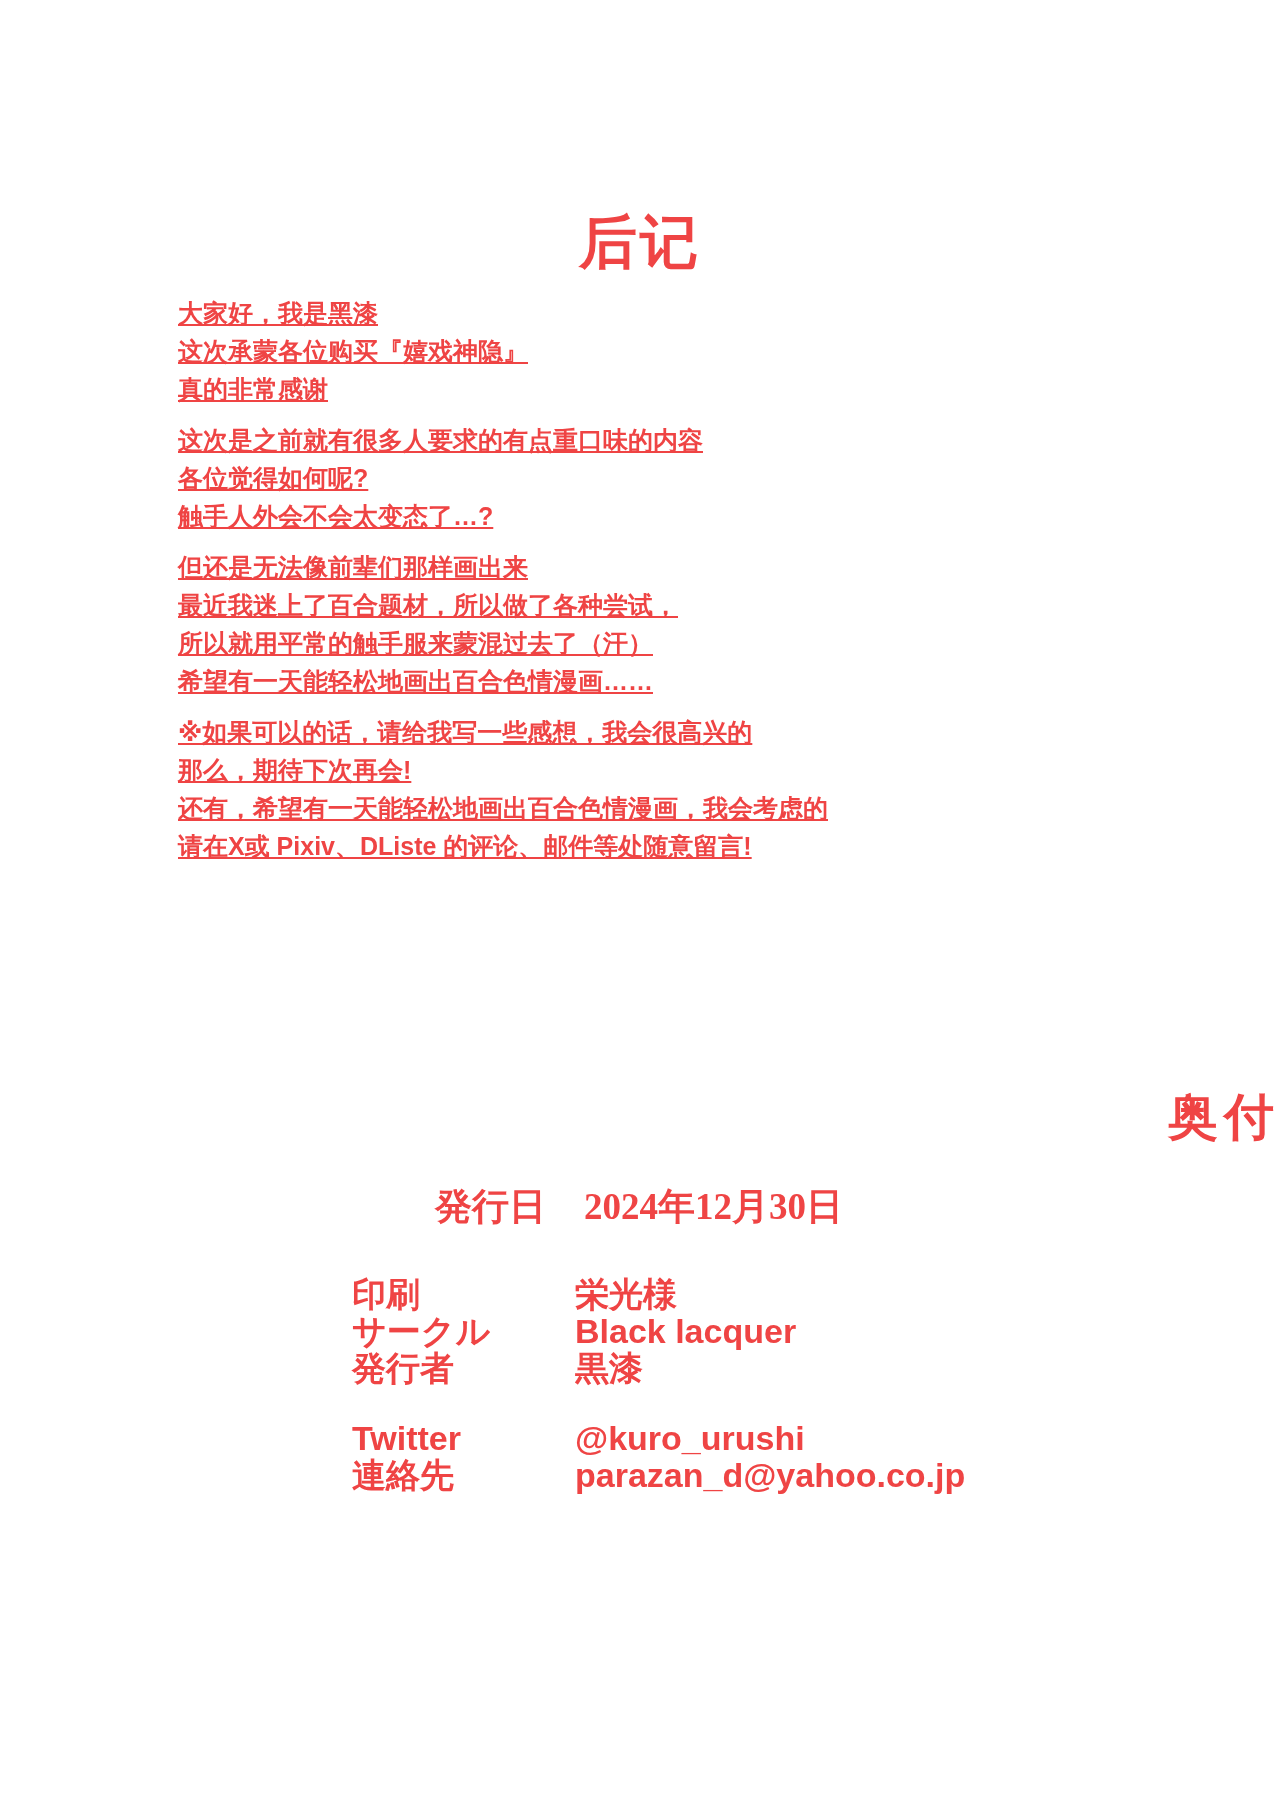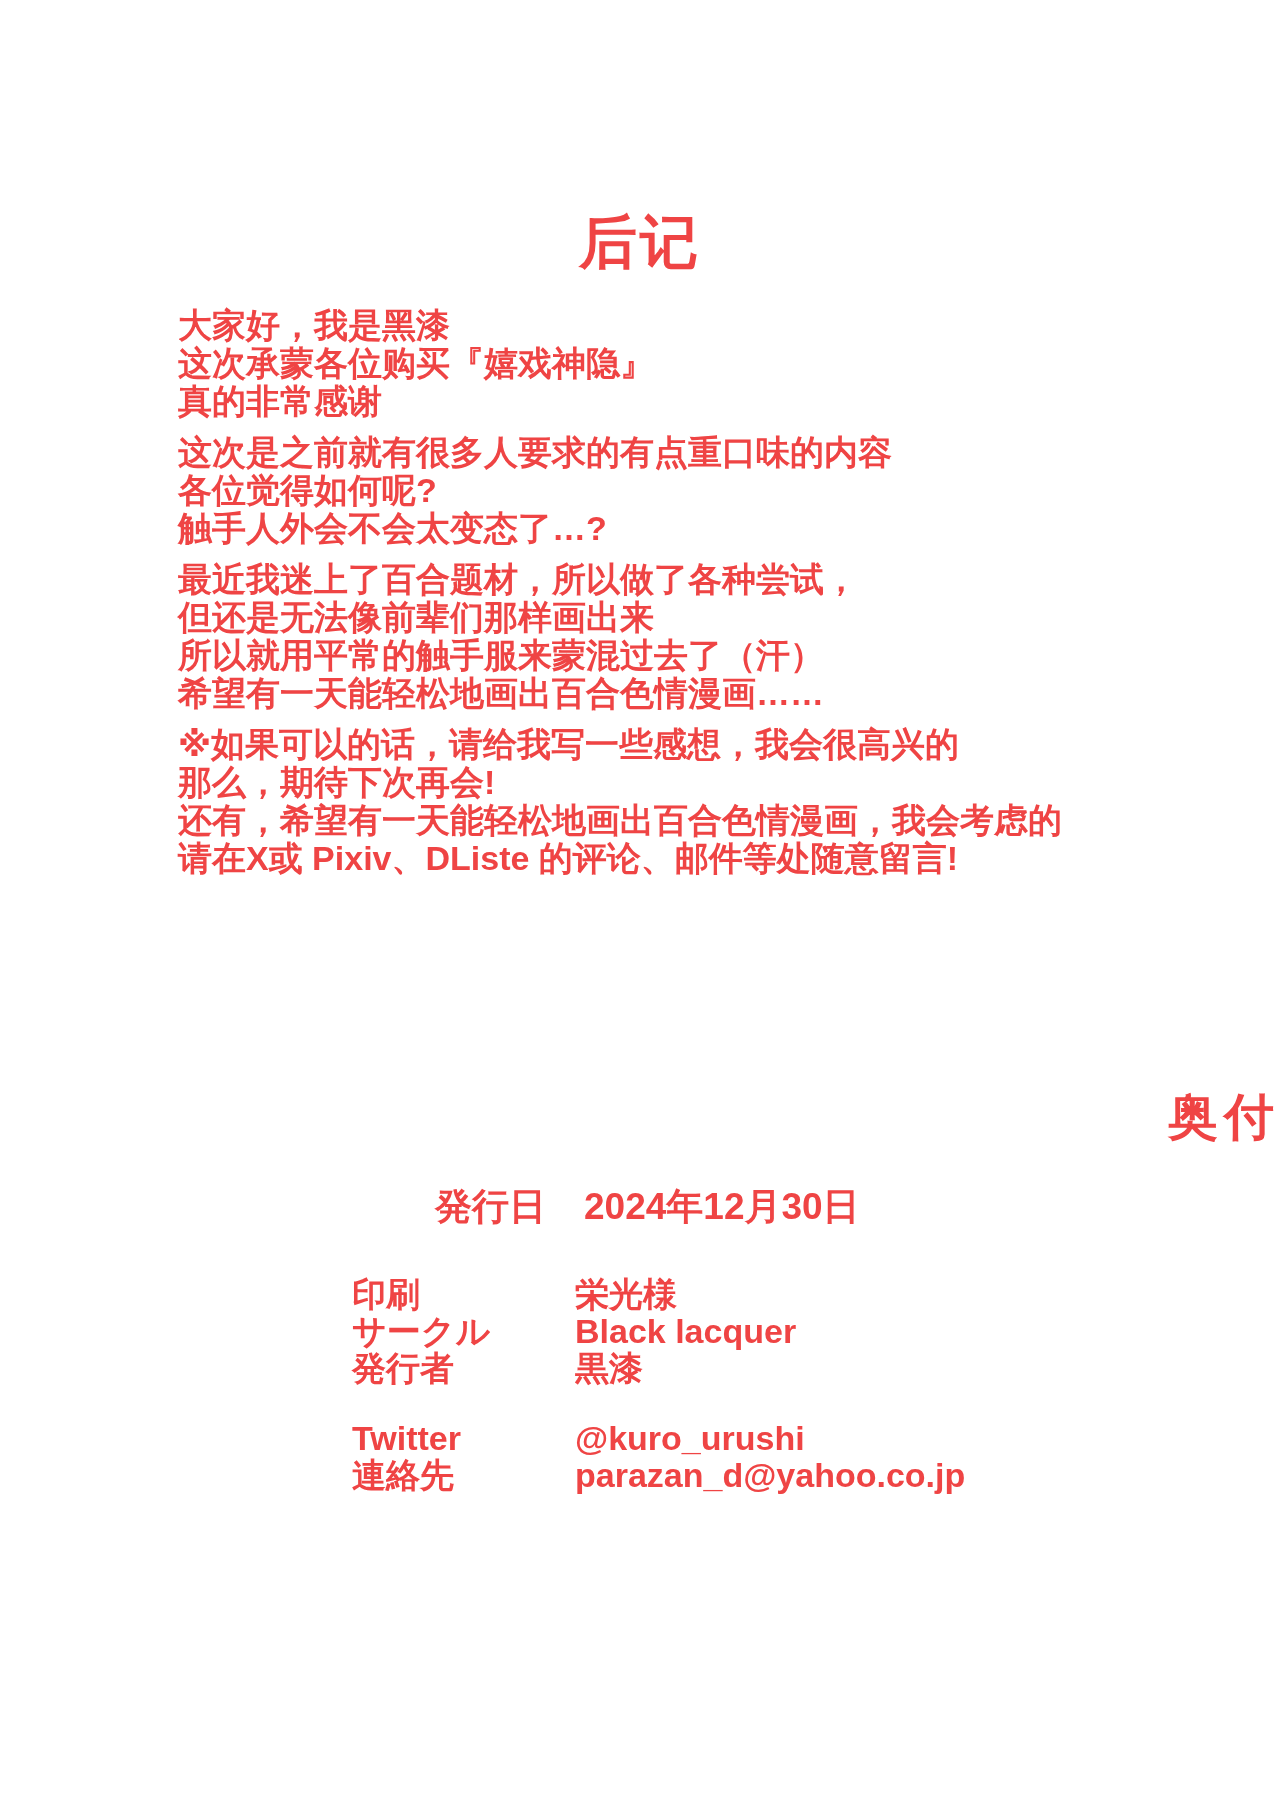--- a/index.html
+++ b/index.html
@@ -21,25 +21,26 @@
     position: absolute;
     top: 196px;
     left: 0;
     width: 100%;
     text-align: center;
     font-size: 58px;
     letter-spacing: 3px;
   }
   .afterword-body {
     position: absolute;
-    top: 298px;
+    top: 286px;
     left: 178px;
     right: 60px;
-    font-size: 34px;
+    font-size: 25px;
     line-height: 38px;
+    text-decoration: underline;
   }
   .afterword-body .para { margin-bottom: 13px; }
   .afterword-body .line { white-space: nowrap; }
 
   
   .colophon-title {
     position: absolute;
     top: 1076px;
     left: 0;
     width: 100%;
@@ -48,20 +49,21 @@
     letter-spacing: 6px;
   }
   .issue-row {
     position: absolute;
     top: 1174px;
     left: 435px;
     display: flex;
     gap: 38px;
     font-size: 37px;
     white-space: nowrap;
+    font-family: Liberation Serif, serif;
   }
   .credits-table {
     position: absolute;
     top: 1268px;
     left: 352px;
     font-size: 34px;
     line-height: 37px;
   }
   .credits-table .row { display: flex; }
   .credits-table .label { width: 223px; flex: 0 0 223px; white-space: nowrap; }
@@ -80,22 +82,22 @@
       <div class="line">大家好，我是黑漆</div>
       <div class="line">这次承蒙各位购买『嬉戏神隐』</div>
       <div class="line">真的非常感谢</div>
     </div>
     <div class="para">
       <div class="line">这次是之前就有很多人要求的有点重口味的内容</div>
       <div class="line">各位觉得如何呢?</div>
       <div class="line">触手人外会不会太变态了…?</div>
     </div>
     <div class="para">
+      <div class="line">但还是无法像前辈们那样画出来</div>
       <div class="line">最近我迷上了百合题材，所以做了各种尝试，</div>
-      <div class="line">但还是无法像前辈们那样画出来</div>
       <div class="line">所以就用平常的触手服来蒙混过去了（汗）</div>
       <div class="line">希望有一天能轻松地画出百合色情漫画……</div>
     </div>
     <div class="para">
       <div class="line">※如果可以的话，请给我写一些感想，我会很高兴的</div>
       <div class="line">那么，期待下次再会!</div>
       <div class="line">还有，希望有一天能轻松地画出百合色情漫画，我会考虑的</div>
       <div class="line">请在X或 Pixiv、DListe 的评论、邮件等处随意留言!</div>
     </div>
   </div>

